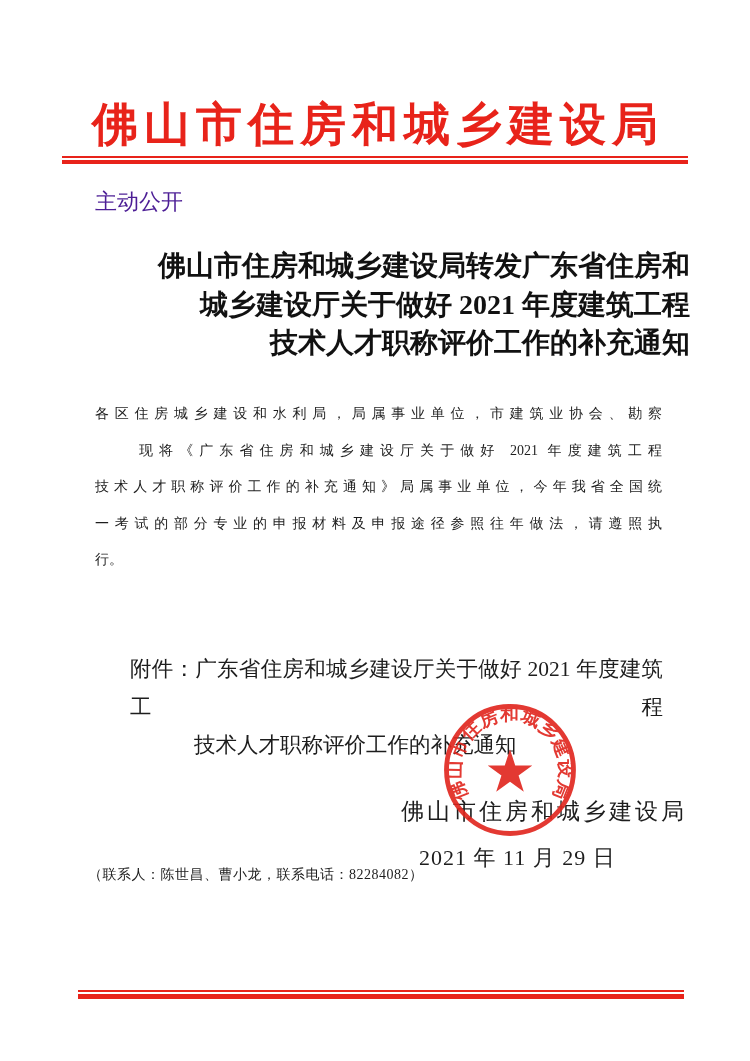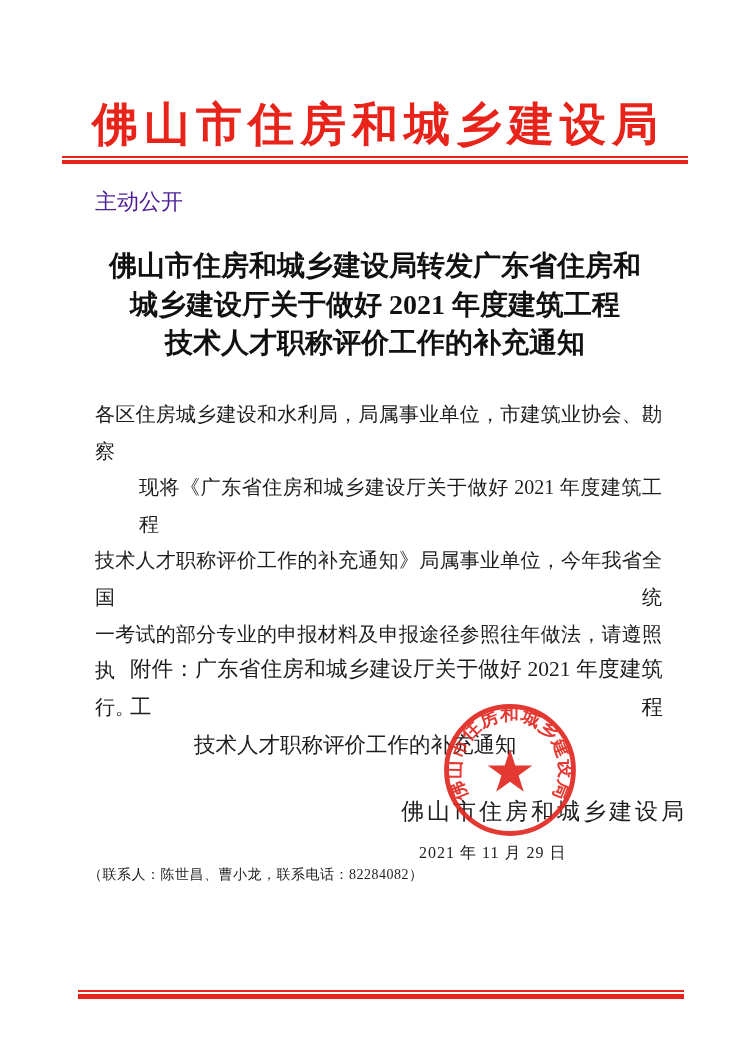--- a/index.html
+++ b/index.html
@@ -25,44 +25,44 @@
   .divider-bottom { top:986px; left:78px;  width:606px; }
   .divider-bottom .rule-thick { height:5px; }
 
   .disclosure {
     position:absolute; top:184px; left:95px;
     font-family:"Liberation Sans", sans-serif;
     font-size:22px; line-height:28px; color:#4c1d95;
   }
   .doc-title {
     position:absolute; top:243px; left:60px; width:630px;
-    text-align:center; font-weight:bold;
+    text-align:right; font-weight:bold;
     font-size:28px; line-height:38.5px; color:#111111;
   }
   .body-block {
     position:absolute; top:392px; left:95px; width:567px;
-    font-size:20px; line-height:36.6px;
+    font-size:14px; line-height:36.6px;
   }
   .line { white-space:nowrap; }
   .line.fill { white-space:normal; text-align:justify; text-align-last:justify; }
   .line.indent { padding-left:44px; }
 
   .attachment-block {
     position:absolute; top:646px; left:130px; width:533px;
     font-size:21.5px; line-height:38px;
   }
   .attachment-block .cont { padding-left:64px; }
 
   .signer {
     position:absolute; top:792px; left:401px;
     font-size:23px; letter-spacing:3px; z-index:1;
   }
   .date-line {
     position:absolute; top:839px; left:419px;
-    font-size:16px; letter-spacing:1px; z-index:1;
+    font-size:22px; letter-spacing:1px; z-index:1;
   }
   .contact-line {
     position:absolute; top:862px; left:88px;
     font-size:14px; letter-spacing:0.5px;
   }
   .seal {
     position:absolute; left:441px; top:697px; width:138px; height:138px;
     opacity:0.9; z-index:2; pointer-events:none;
   }
 </style>

